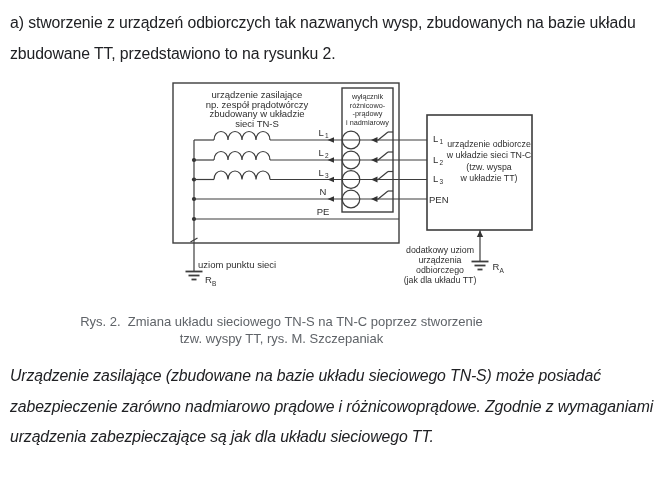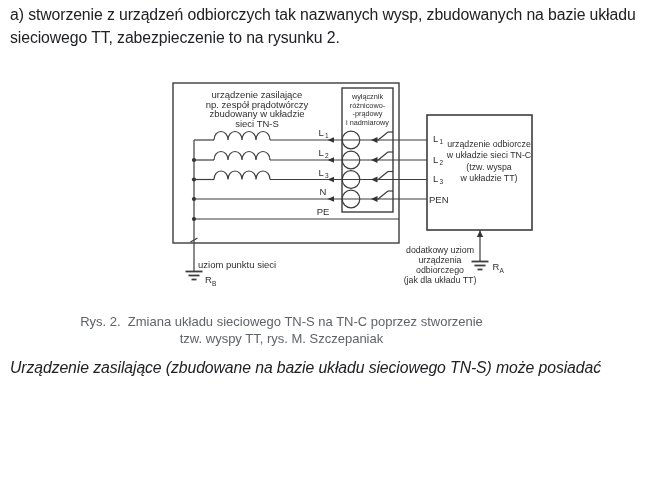--- a/index.html
+++ b/index.html
@@ -2,21 +2,21 @@
 <html><head>
 <meta charset="utf-8">
 <style>
   html,body{margin:0;padding:0;}
   body{
     width:665px;height:500px;position:relative;overflow:hidden;
     background:#ffffff;
     font-family:"Liberation Sans",sans-serif;
   }
   .para{position:absolute;left:10px;color:#202124;font-size:15.8px;letter-spacing:-0.1px;}
-  .para .ln{height:22.5px;line-height:22.5px;white-space:pre;}
+  .para .ln{height:22.5px;line-height:22.5px;white-space:pre;margin-top:8px;}
   .bold{font-weight:normal;}
   #intro{top:4px;}
   #bodytext{top:357px;font-style:italic;}
   #caption{
     position:absolute;top:314px;left:0;width:563px;text-align:center;
     color:#5f6368;font-size:13px;line-height:16.5px;
   }
   #caption div{white-space:pre;}
   #diagram{position:absolute;top:0;left:0;}
   #diagram text{font-family:"Liberation Sans",sans-serif;fill:#2e2e2e;}
@@ -28,21 +28,21 @@
   .t88{font-size:8.8px;}
   .t73{font-size:7.3px;}
   .t65{font-size:6.5px;}
   .mid{text-anchor:middle;}
 </style>
 </head>
 <body>
 
 <div id="intro" class="para">
   <div class="ln">a) stworzenie z urządzeń odbiorczych tak nazwanych wysp, zbudowanych na bazie układu</div>
-  <div class="ln"><span>sieciowego TT, zabezpieczenie to na </span><span class="bold">rysunku 2</span><span>.</span></div>
+  <div class="ln"><span>zbudowane TT, przedstawiono to na </span><span class="bold">rysunku 2</span><span>.</span></div>
 </div>
 
 <svg id="diagram" width="665" height="310" viewBox="0 0 665 310">
 
   <rect x="173" y="83" width="226" height="160" class="box"></rect>
   <rect x="342" y="88" width="51" height="124" class="box"></rect>
   <rect x="427" y="115" width="105" height="115" class="box2"></rect>
 
   <text x="257" y="97.5" class="t95 mid">urządzenie zasilające</text>
   <text x="257" y="107.5" class="t95 mid">np. zespół prądotwórczy</text>
@@ -159,13 +159,15 @@
   </g>
 </svg>
 
 <div id="caption">
   <div>Rys. 2.  Zmiana układu sieciowego TN-S na TN-C poprzez stworzenie</div>
   <div>tzw. wyspy TT, rys. M. Szczepaniak</div>
 </div>
 
 <div id="bodytext" class="para">
   <div class="ln">Urządzenie zasilające (zbudowane na bazie układu sieciowego TN-S) może posiadać</div>
+  <div class="ln">zabezpieczenie zarówno nadmiarowo prądowe i różnicowoprądowe. Zgodnie z wymaganiami</div>
+  <div class="ln">urządzenia zabezpieczające są jak dla układu sieciowego TT.</div>
 </div>
 
 </body></html>

